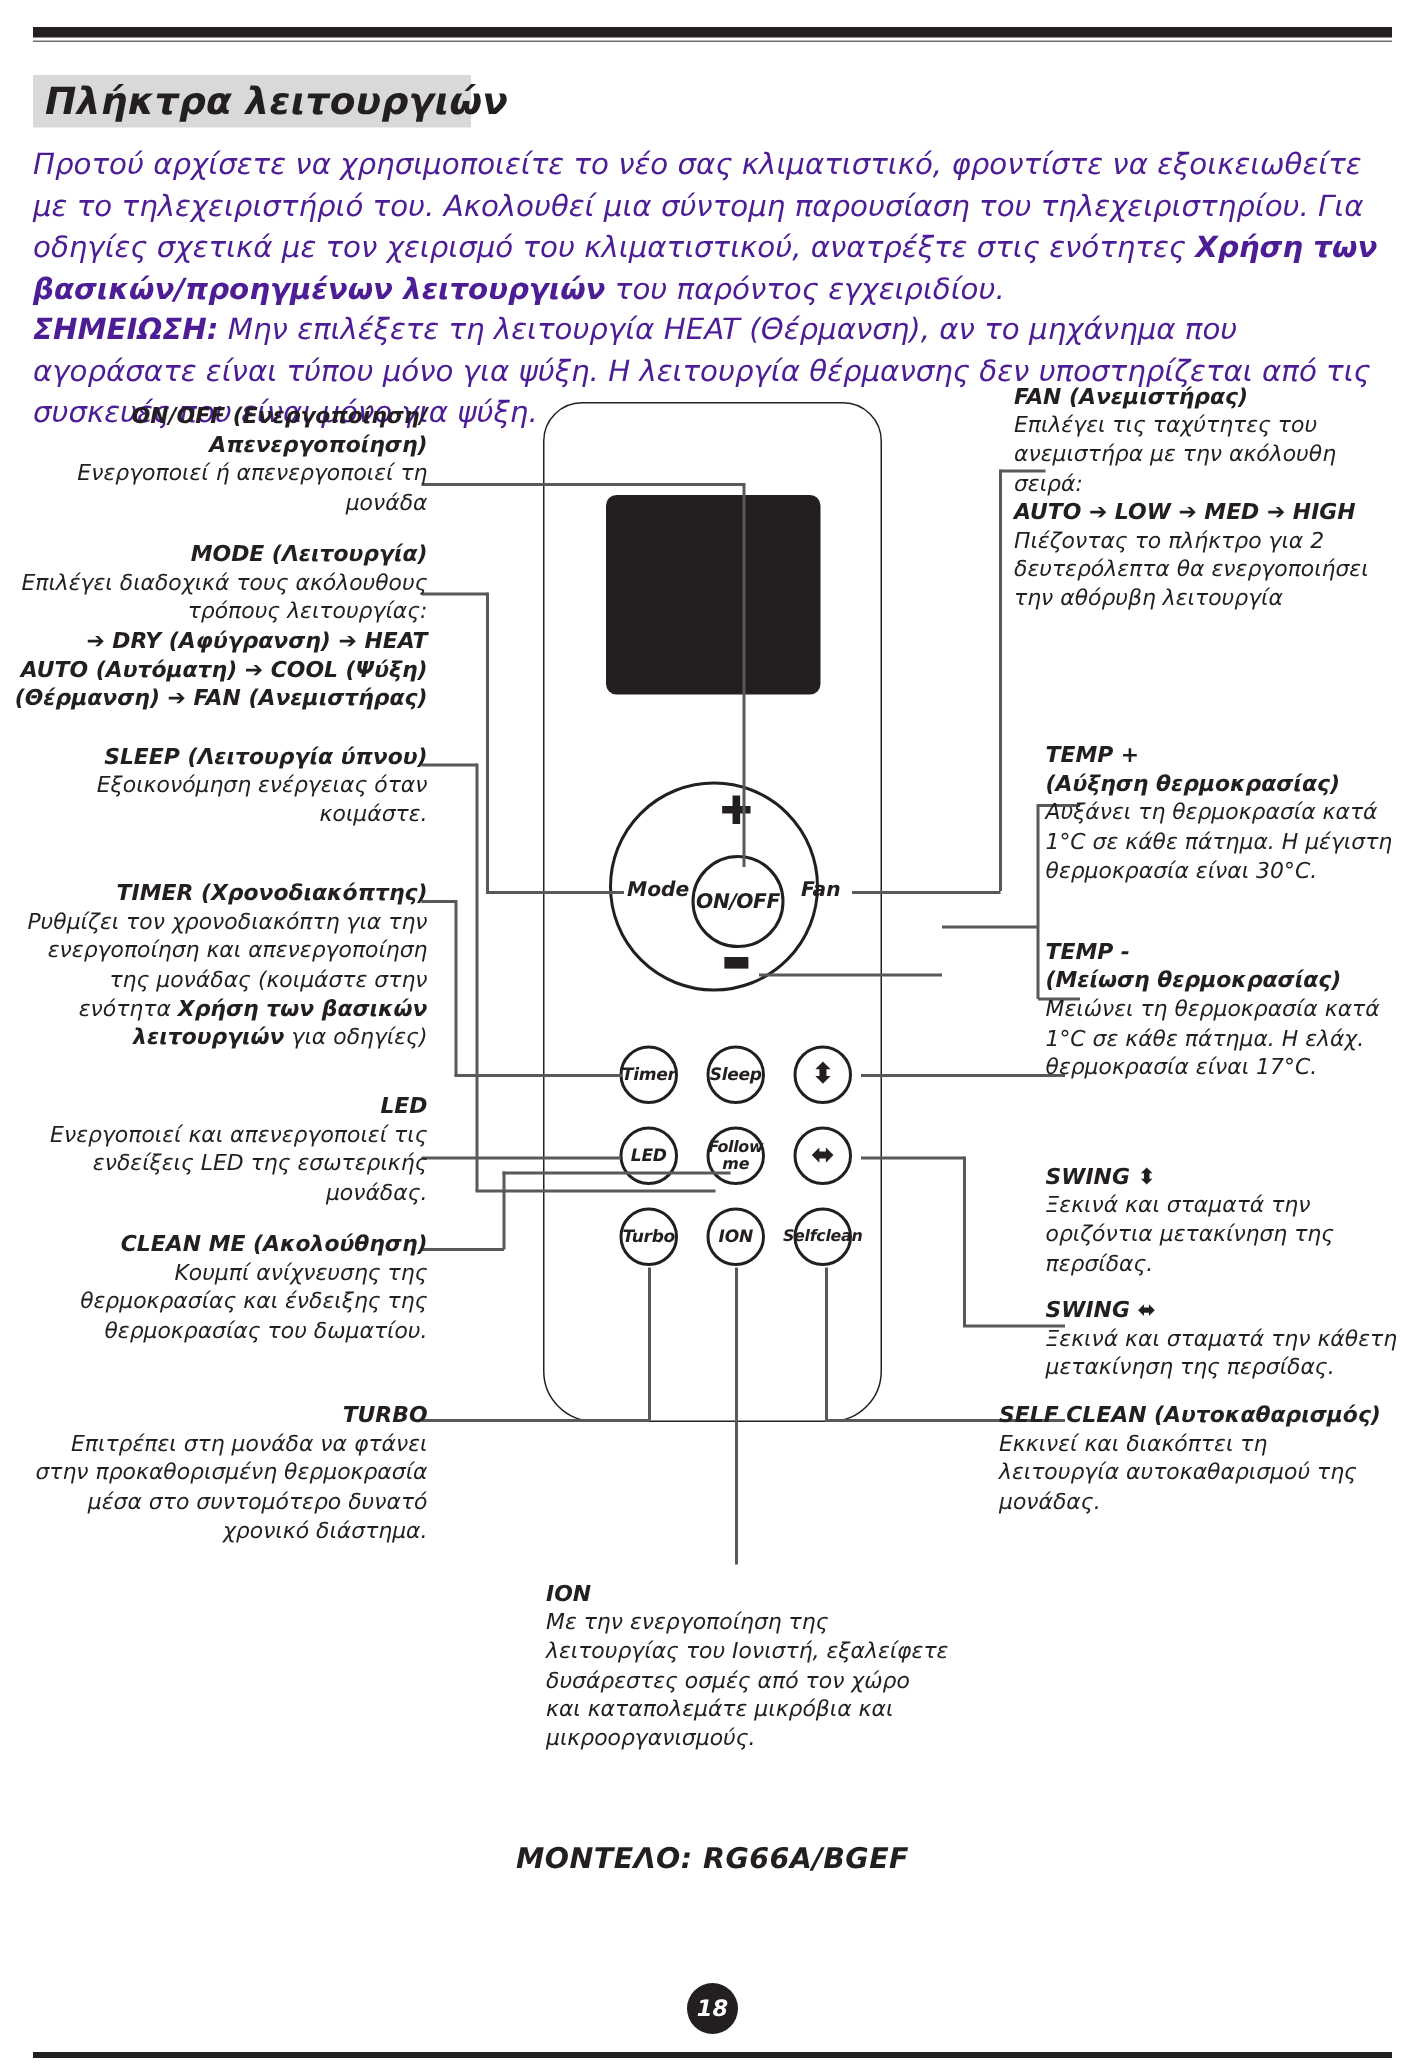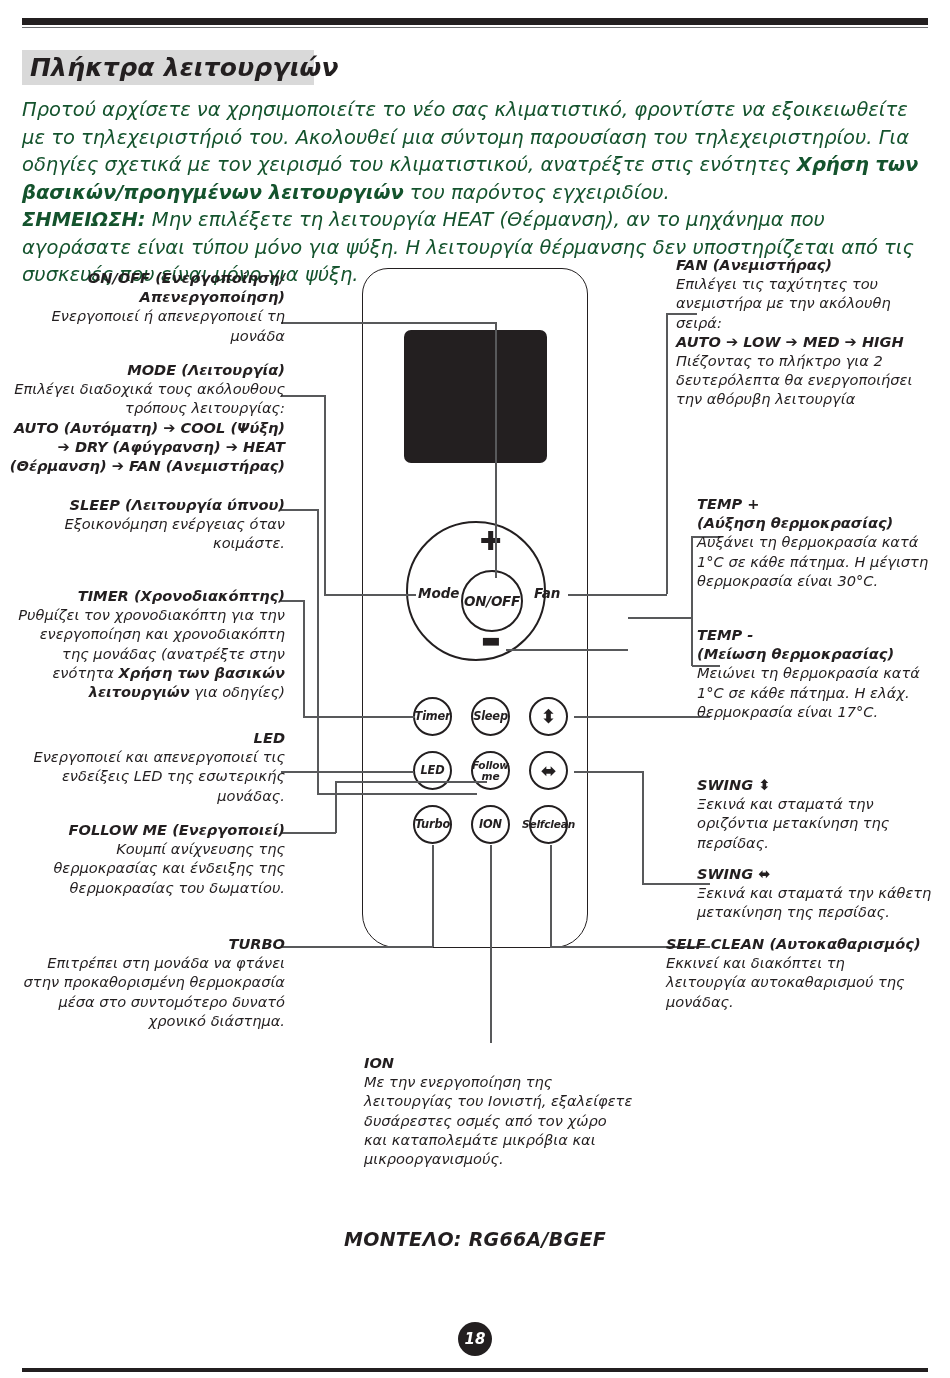--- a/index.html
+++ b/index.html
@@ -24,21 +24,21 @@
   }
   .title-text{
     position:absolute;left:30px;top:52px;
     font-size:25px;font-weight:bold;letter-spacing:.2px;
     color:#231f20;line-height:32px;
   }
 
   
   .intro{
     position:absolute;left:22px;top:96px;width:906px;
-    font-size:19.5px;line-height:27.5px;color:#14532d;
+    font-size:19.5px;line-height:27.5px;color:#4c1d95;
   }
   .intro b{font-weight:bold;}
 
   
   .lbl{position:absolute;font-size:14.6px;line-height:19.2px;color:#231f20;}
   .lbl .h{font-weight:bold;}
   .lbl.r{text-align:right;}
   .lbl.l{text-align:left;}
 
   
@@ -192,42 +192,42 @@
 
   <div class="lbl r" style="left:20px;top:268px;width:265px;">
     <div class="h">ON/OFF (Ενεργοποίηση/</div>
     <div class="h">Απενεργοποίηση)</div>
     <div>Ενεργοποιεί ή απενεργοποιεί τη μονάδα</div>
   </div>
 
   <div class="lbl r" style="left:6px;top:360px;width:279px;">
     <div class="h">MODE (Λειτουργία)</div>
     <div>Επιλέγει διαδοχικά τους ακόλουθους τρόπους λειτουργίας:</div>
+    <div class="h">➔ DRY (Αφύγρανση) ➔ HEAT</div>
     <div class="h">AUTO (Αυτόματη) ➔ COOL (Ψύξη)</div>
-    <div class="h">➔ DRY (Αφύγρανση) ➔ HEAT</div>
     <div class="h">(Θέρμανση) ➔ FAN (Ανεμιστήρας)</div>
   </div>
 
   <div class="lbl r" style="left:20px;top:495px;width:265px;">
     <div class="h">SLEEP (Λειτουργία ύπνου)</div>
     <div>Εξοικονόμηση ενέργειας όταν κοιμάστε.</div>
   </div>
 
   <div class="lbl r" style="left:10px;top:586px;width:275px;">
     <div class="h">TIMER (Χρονοδιακόπτης)</div>
-    <div><span>Ρυθμίζει τον χρονοδιακόπτη για την ενεργοποίηση και χρονοδιακόπτη της μονάδας (ανατρέξτε στην ενότητα </span><b>Χρήση των βασικών λειτουργιών</b><span> για οδηγίες)</span></div>
+    <div><span>Ρυθμίζει τον χρονοδιακόπτη για την ενεργοποίηση και απενεργοποίηση της μονάδας (κοιμάστε στην ενότητα </span><b>Χρήση των βασικών λειτουργιών</b><span> για οδηγίες)</span></div>
   </div>
 
   <div class="lbl r" style="left:20px;top:728px;width:265px;">
     <div class="h">LED</div>
     <div>Ενεργοποιεί και απενεργοποιεί τις ενδείξεις LED της εσωτερικής μονάδας.</div>
   </div>
 
   <div class="lbl r" style="left:10px;top:820px;width:275px;">
-    <div class="h">FOLLOW ME (Ενεργοποιεί)</div>
+    <div class="h">CLEAN ME (Ακολούθηση)</div>
     <div>Κουμπί ανίχνευσης της θερμοκρασίας και ένδειξης της θερμοκρασίας του δωματίου.</div>
   </div>
 
   <div class="lbl r" style="left:10px;top:934px;width:275px;">
     <div class="h">TURBO</div>
     <div>Επιτρέπει στη μονάδα να φτάνει στην προκαθορισμένη θερμοκρασία μέσα στο συντομότερο δυνατό χρονικό διάστημα.</div>
   </div>
 
   <div class="lbl l" style="left:676px;top:255px;width:240px;">
     <div class="h">FAN (Ανεμιστήρας)</div>

